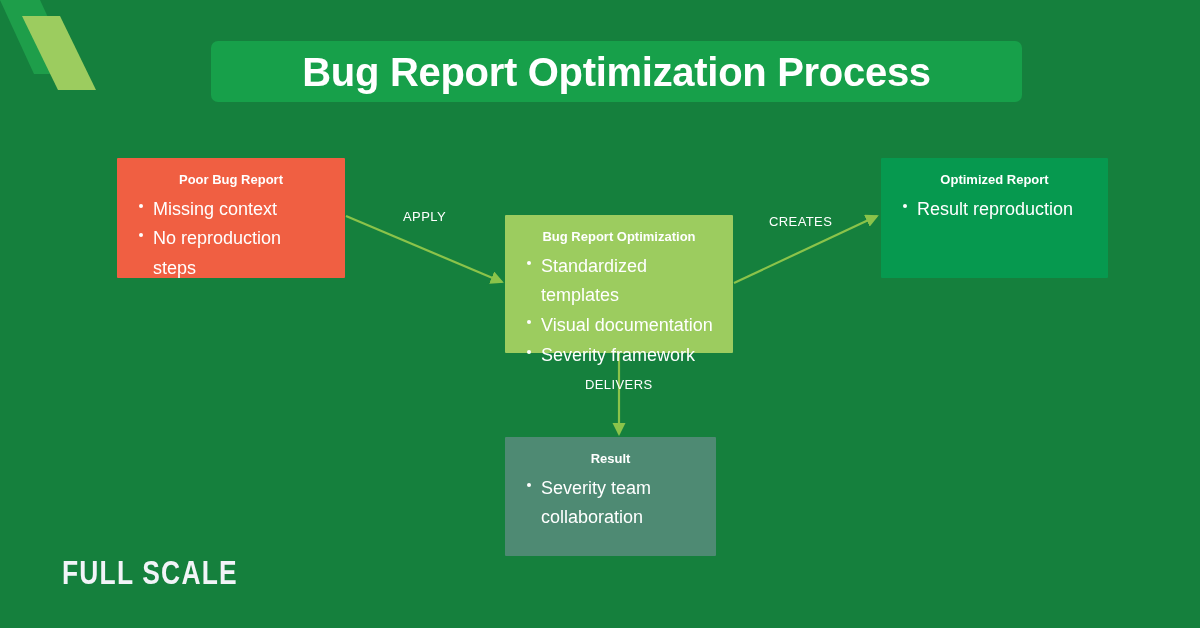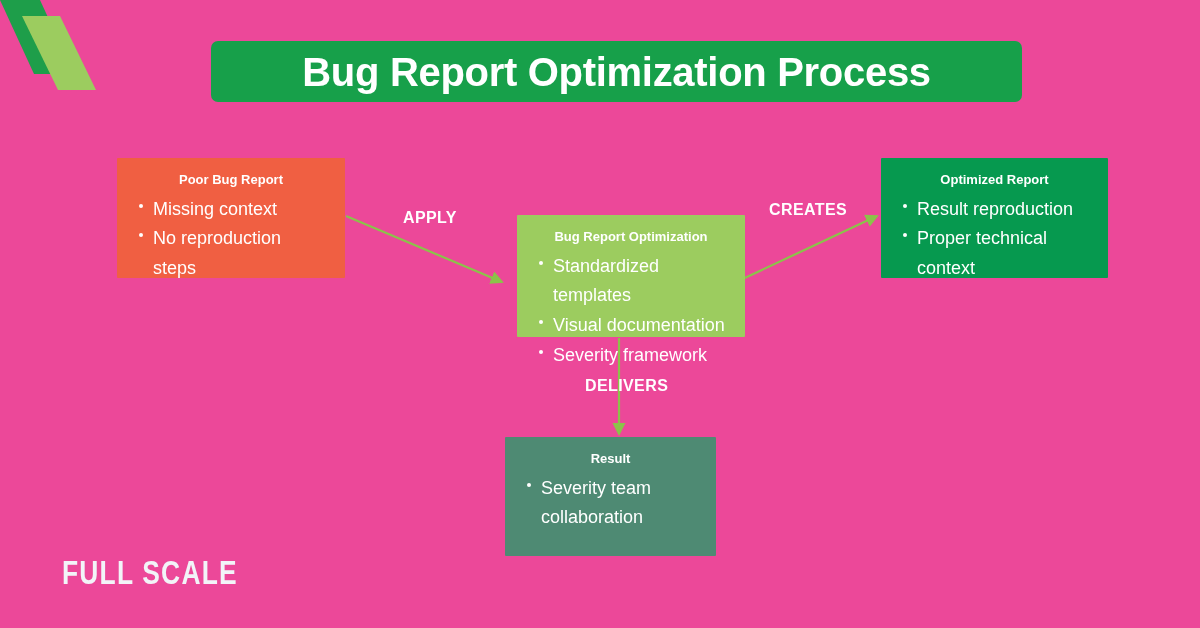--- a/index.html
+++ b/index.html
@@ -4,21 +4,21 @@
 <style>
   html, body {
     margin: 0;
     padding: 0;
     background: #15171f;
   }
   #canvas {
     position: relative;
     width: 1200px;
     height: 628px;
-    background: #ec4899;
+    background: #15803d;
     overflow: hidden;
     font-family: "Liberation Sans", sans-serif;
     -webkit-font-smoothing: antialiased;
   }
 
   
   #corner-logo {
     position: absolute;
     left: 0; top: 0;
     width: 100px; height: 96px;
@@ -79,43 +79,43 @@
     position: absolute;
     left: -12px;
     top: 9px;
     width: 4px;
     height: 4px;
     border-radius: 50%;
     background: #ffffff;
   }
 
   #node-poor        { left: 117px; top: 158px; width: 228px; height: 120px; background: #f05f42; }
-  #node-optimization{ left: 505px; top: 215px; width: 228px; height: 122px; background: #9ccc5f; margin-left: 12px; }
+  #node-optimization{ left: 505px; top: 215px; width: 228px; height: 138px; background: #9ccc5f; }
   #node-optimized   { left: 881px; top: 158px; width: 227px; height: 120px; background: #06994f; }
   #node-result      { left: 505px; top: 437px; width: 211px; height: 119px; background: #4e8a73; }
 
   
   #arrows {
     position: absolute;
     left: 0; top: 0;
     width: 1200px; height: 628px;
     pointer-events: none;
   }
 
   
   .edge-label {
     position: absolute;
-    font-size: 16px;
-    font-weight: bold;
+    font-size: 13px;
+    font-weight: normal;
     color: #ffffff;
     letter-spacing: 0.4px;
     white-space: nowrap;
   }
   #label-apply    { left: 403px; top: 209px; }
-  #label-creates  { left: 769px; top: 201px; }
+  #label-creates  { left: 769px; top: 214px; }
   #label-delivers { left: 585px; top: 377px; }
 
   
   #wordmark {
     position: absolute;
     left: 62px;
     top: 556px;
     color: #f2f4f8;
     font-size: 33px;
     font-weight: bold;
@@ -170,21 +170,20 @@
       <li>Standardized templates</li>
       <li>Visual documentation</li>
       <li>Severity framework</li>
     </ul>
   </div>
 
   <div class="node" id="node-optimized">
     <div class="node-title">Optimized Report</div>
     <ul>
       <li>Result reproduction</li>
-      <li>Proper technical context</li>
     </ul>
   </div>
 
   <div class="node" id="node-result">
     <div class="node-title">Result</div>
     <ul>
       <li>Severity team collaboration</li>
     </ul>
   </div>
 

